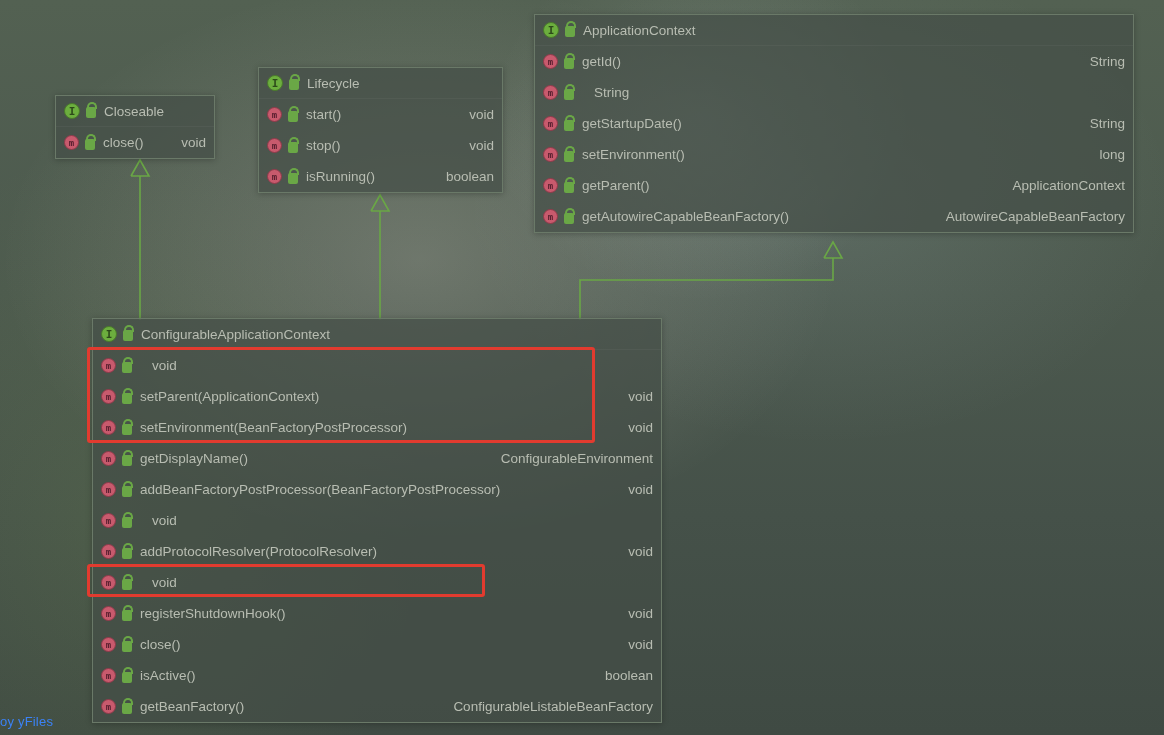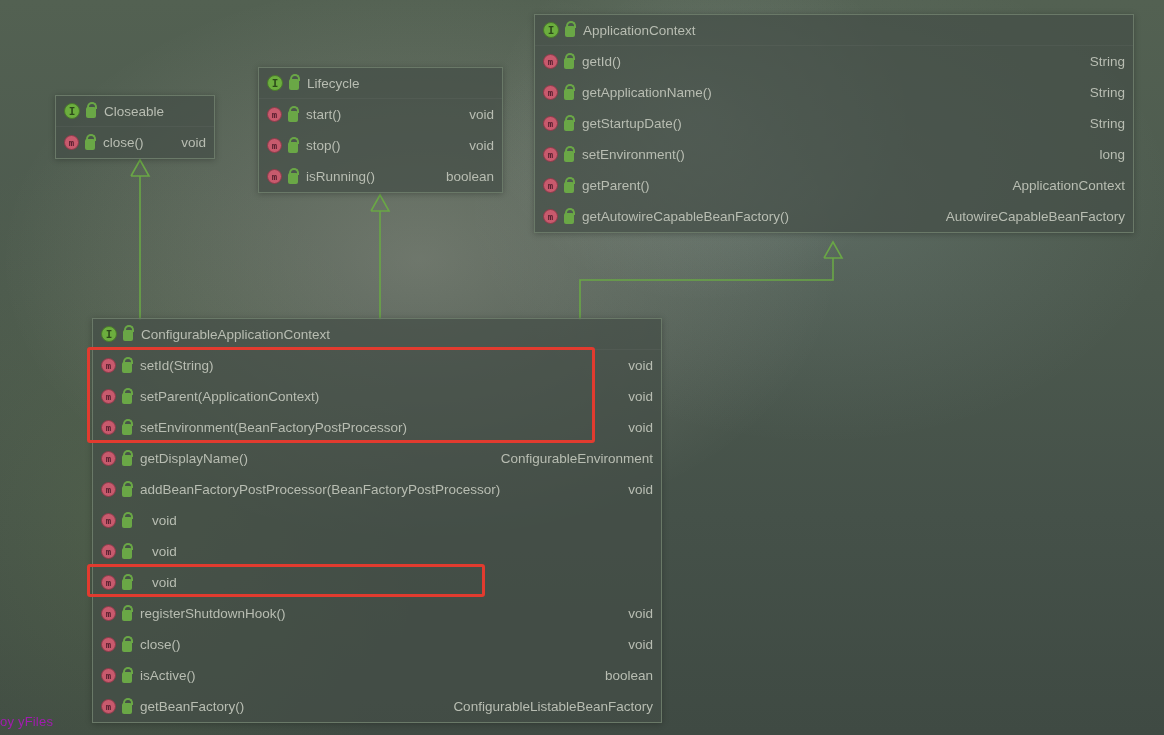--- a/index.html
+++ b/index.html
@@ -46,21 +46,21 @@
     content: ""; position: absolute; top: -5px; left: 1px;
     width: 6px; height: 5px; border: 2px solid #6aa746; border-bottom: none;
     border-radius: 5px 5px 0 0;
   }
   .name { flex: 1 1 auto; overflow: hidden; white-space: nowrap; text-overflow: ellipsis; }
   .ret  { flex: 0 0 auto; margin-left: 12px; text-align: center; color: #b8bdb2; }
   .hi { position: absolute; border: 3px solid #e23b2f; border-radius: 3px; pointer-events: none; }
   svg.arrow { position: absolute; overflow: visible; pointer-events: none; }
   .arrow path { stroke: #6aa746; stroke-width: 1.6; fill: none; }
   .arrow .head { fill: none; stroke: #6aa746; stroke-width: 1.6; }
-  .watermark { position: absolute; left: 0; bottom: 6px; color: #a21caf; font-size: 13px; letter-spacing: .2px; }
+  .watermark { position: absolute; left: 0; bottom: 6px; color: #3b82f6; font-size: 13px; letter-spacing: .2px; }
 </style>
 </head>
 <body>
 
 <svg class="arrow abs" style="left:0;top:0;width:1164px;height:735px;">
   <path d="M 140 320 V 176"></path>
   <polyline class="head" points="131,176 140,160 149,176 131,176"></polyline>
 </svg>
 <svg class="arrow abs" style="left:0;top:0;width:1164px;height:735px;">
   <path d="M 380 320 V 211"></path>
@@ -119,21 +119,20 @@
   </div>
   <div class="row">
       <span class="meth-ico">m</span>
       <span class="lock-ico"></span>
       <span class="name">getId()</span>
       <span class="ret">String</span>
     </div>
   <div class="row">
       <span class="meth-ico">m</span>
       <span class="lock-ico"></span>
-      <span class="name">getApplicationName()</span>
       <span class="ret">String</span>
     </div>
   <div class="row">
       <span class="meth-ico">m</span>
       <span class="lock-ico"></span>
       <span class="name">getStartupDate()</span>
       <span class="ret">String</span>
     </div>
   <div class="row">
       <span class="meth-ico">m</span>
@@ -157,21 +156,20 @@
 
 <div class="box abs" style="left:92px; top:318px; width:570px;">
   <div class="row header">
     <span class="iface-ico">I</span>
     <span class="lock-ico"></span>
     <span class="name">ConfigurableApplicationContext</span>
   </div>
   <div class="row">
       <span class="meth-ico">m</span>
       <span class="lock-ico"></span>
-      <span class="name">setId(String)</span>
       <span class="ret">void</span>
     </div>
   <div class="row">
       <span class="meth-ico">m</span>
       <span class="lock-ico"></span>
       <span class="name">setParent(ApplicationContext)</span>
       <span class="ret">void</span>
     </div>
   <div class="row">
       <span class="meth-ico">m</span>
@@ -192,20 +190,21 @@
       <span class="ret">void</span>
     </div>
   <div class="row">
       <span class="meth-ico">m</span>
       <span class="lock-ico"></span>
       <span class="ret">void</span>
     </div>
   <div class="row">
       <span class="meth-ico">m</span>
       <span class="lock-ico"></span>
+      <span class="name">addProtocolResolver(ProtocolResolver)</span>
       <span class="ret">void</span>
     </div>
   <div class="row">
       <span class="meth-ico">m</span>
       <span class="lock-ico"></span>
       <span class="ret">void</span>
     </div>
   <div class="row">
       <span class="meth-ico">m</span>
       <span class="lock-ico"></span>

